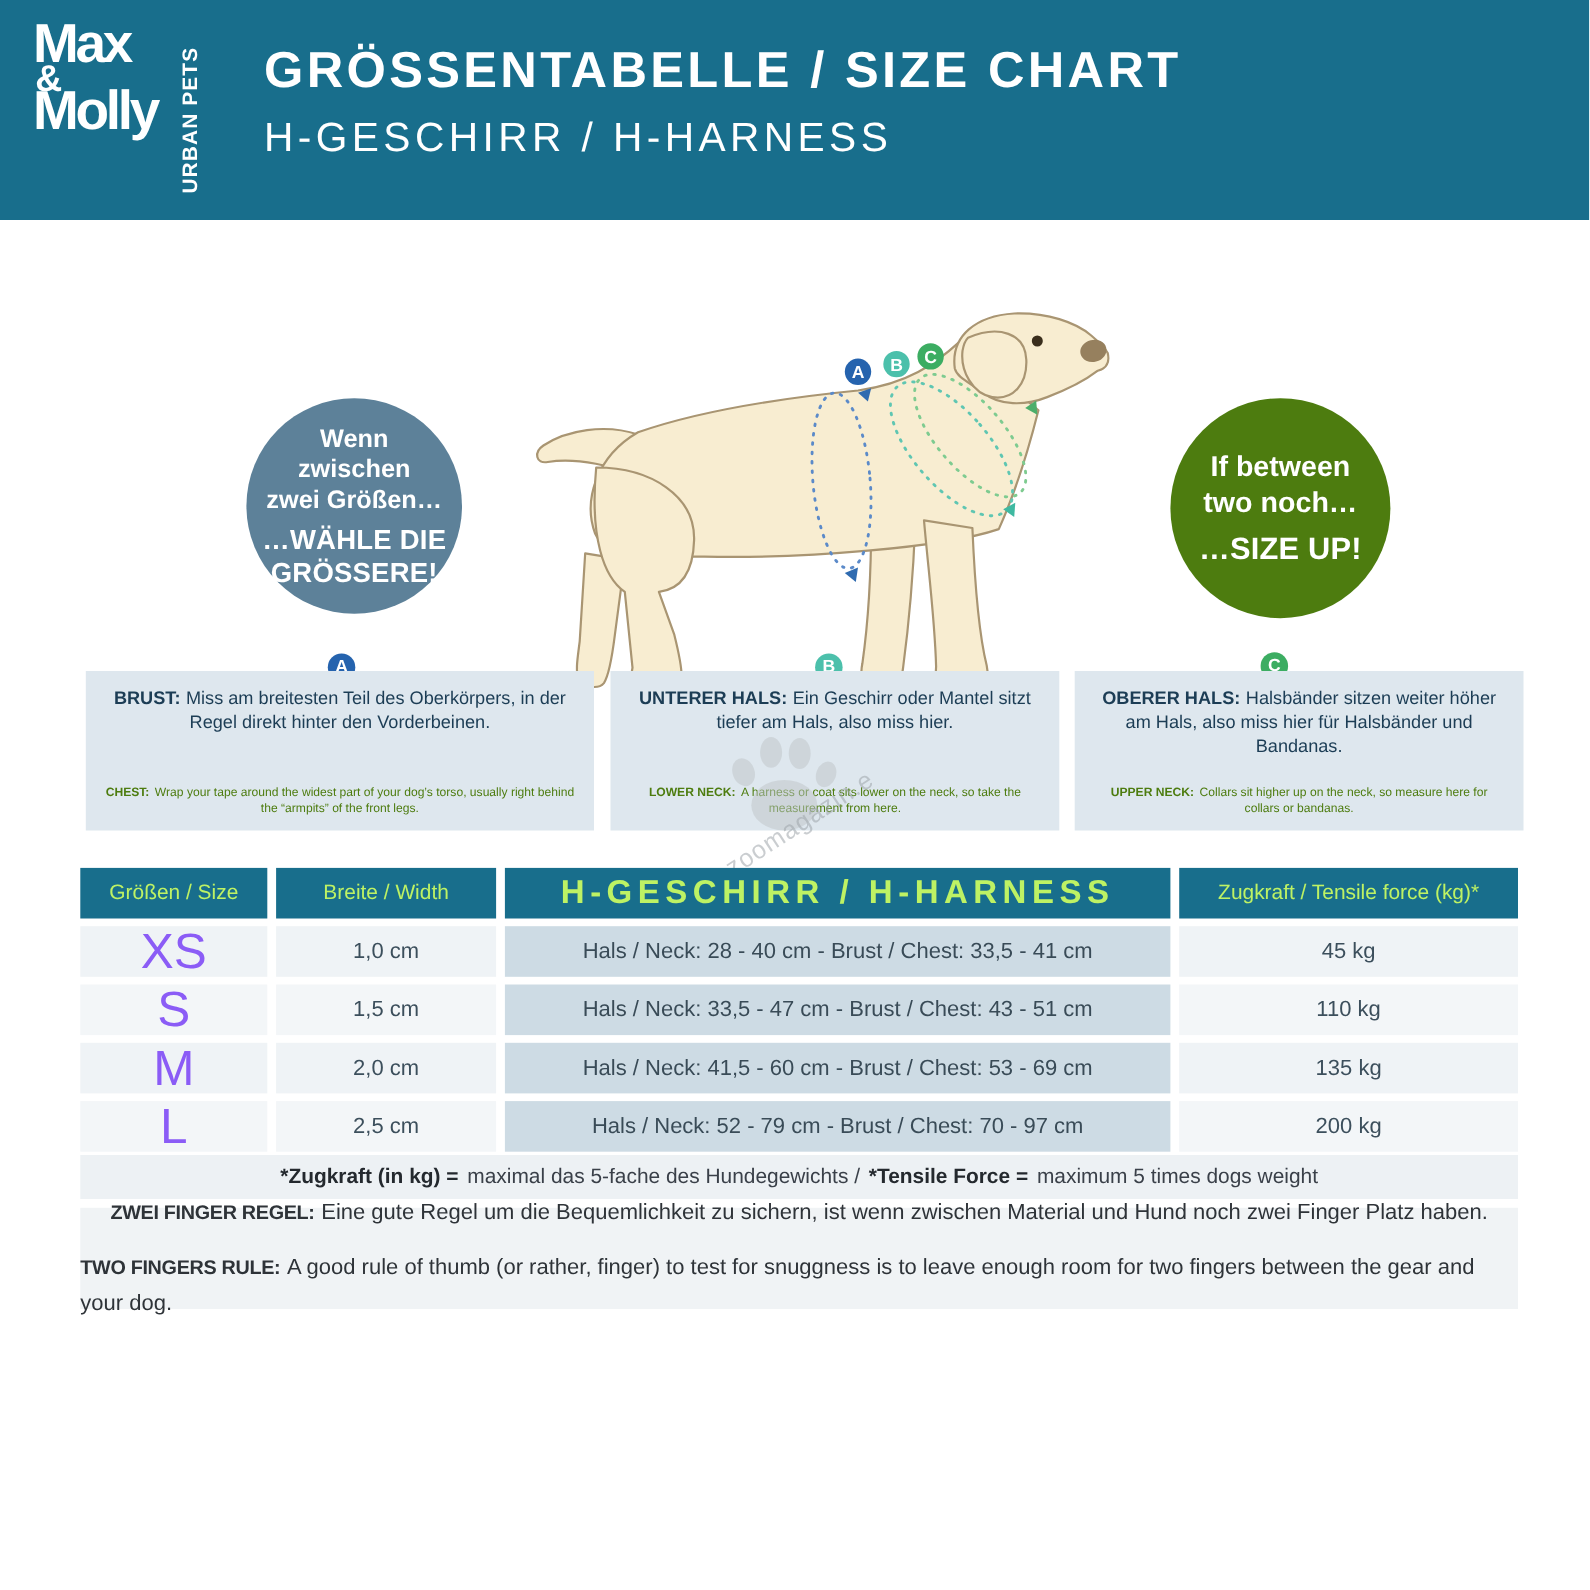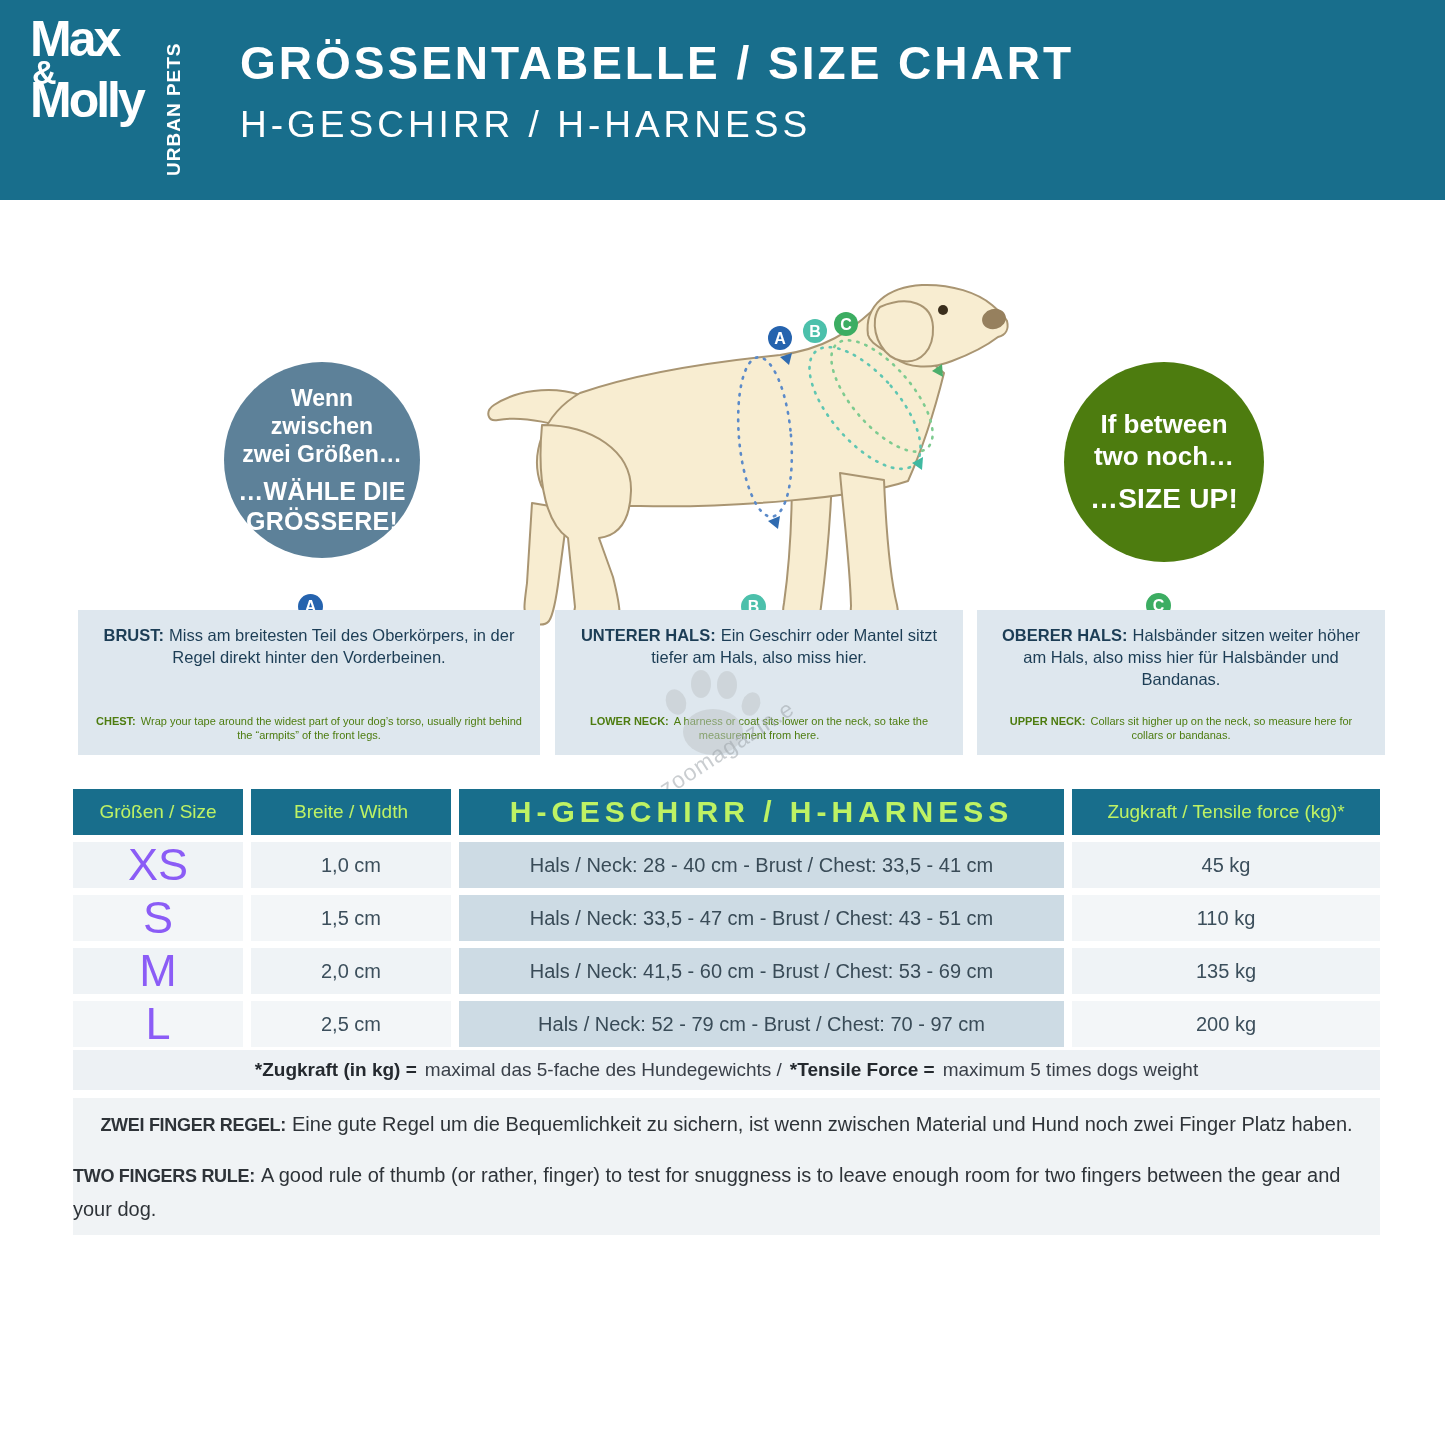--- a/index.html
+++ b/index.html
@@ -67,21 +67,21 @@
   .td-range{background:#CDDBE4;color:#394B57;}
   .td-size{font-size:45px;color:#8b5cf6;font-weight:400;}
   
   .notebox{
     position:absolute;left:73px;top:1050px;width:1307px;height:40px;background:#EDF1F4;
     display:flex;align-items:center;justify-content:center;color:#3A4049;font-size:19px;
   }
   .notebox .b{font-weight:700;color:#24292e;}
   .notebox span{margin:0 4px;}
   .rulebox{
-    position:absolute;left:73px;top:1098px;width:1307px;height:137px;background:#F0F3F5;
+    position:absolute;left:73px;top:1098px;width:1307px;height:92px;background:#F0F3F5;
     display:flex;flex-direction:column;align-items:center;justify-content:center;
     color:#2E3338;font-size:20px;line-height:33px;gap:17px;
   }
   .rulebox .lbl{font-weight:700;font-size:18px;letter-spacing:-0.3px;margin-right:6px;}
   
   .dog{position:absolute;left:480px;top:275px;width:560px;height:360px;}
   
   .wm-paw{position:absolute;left:658px;top:662px;opacity:.5;}
   .wm-text{
     position:absolute;left:612px;top:735px;width:230px;text-align:center;

